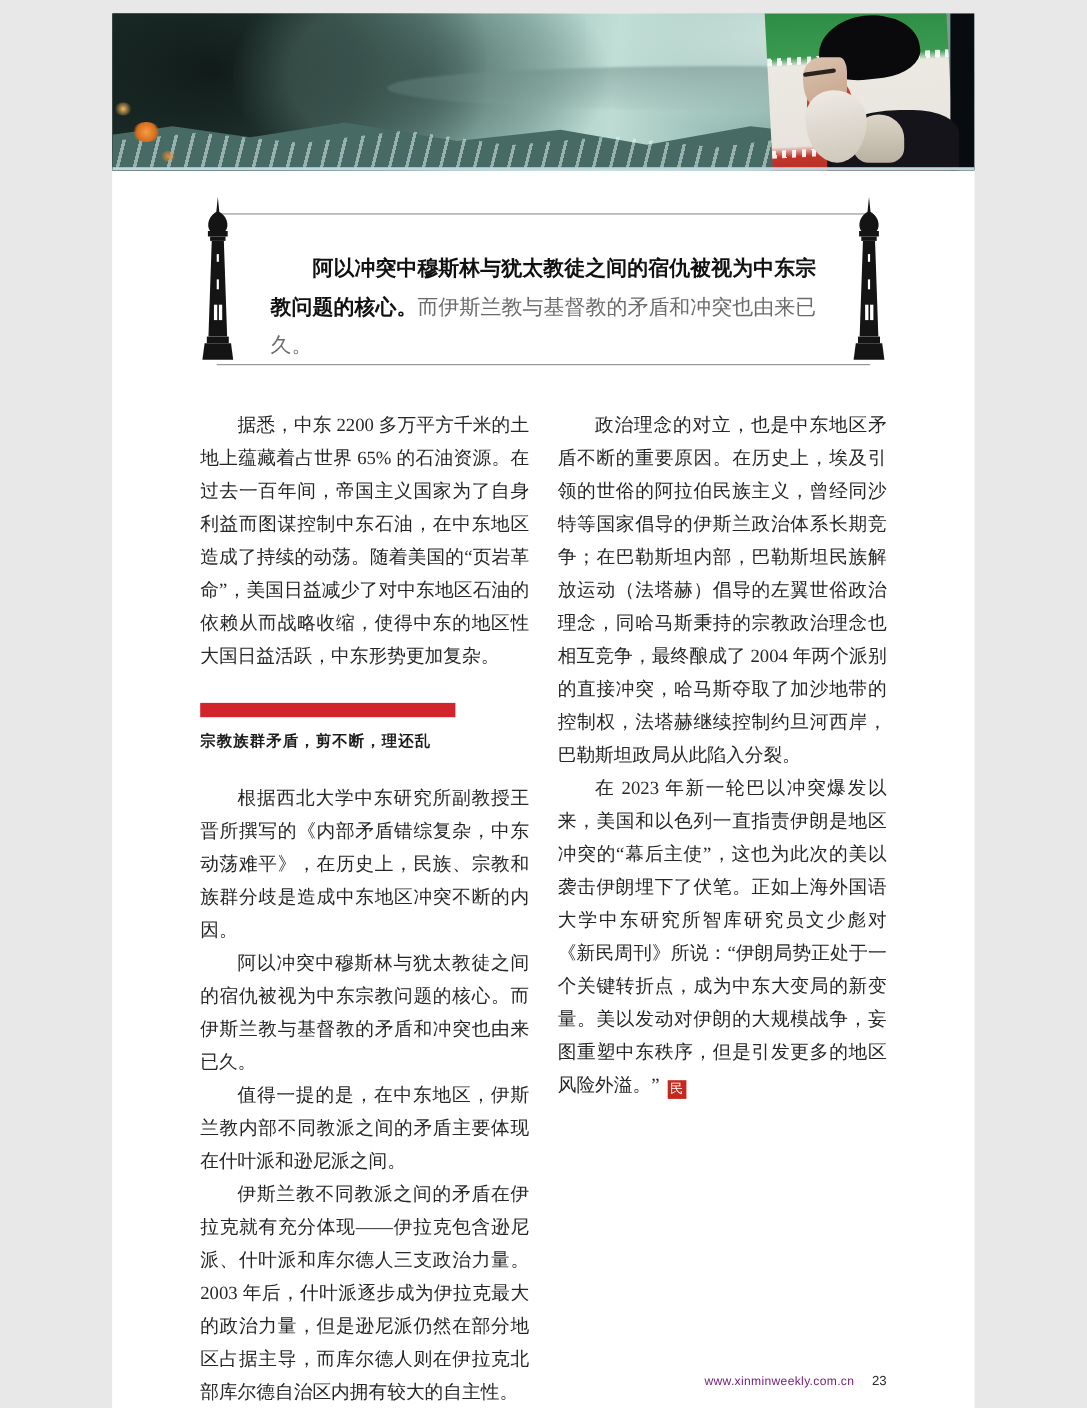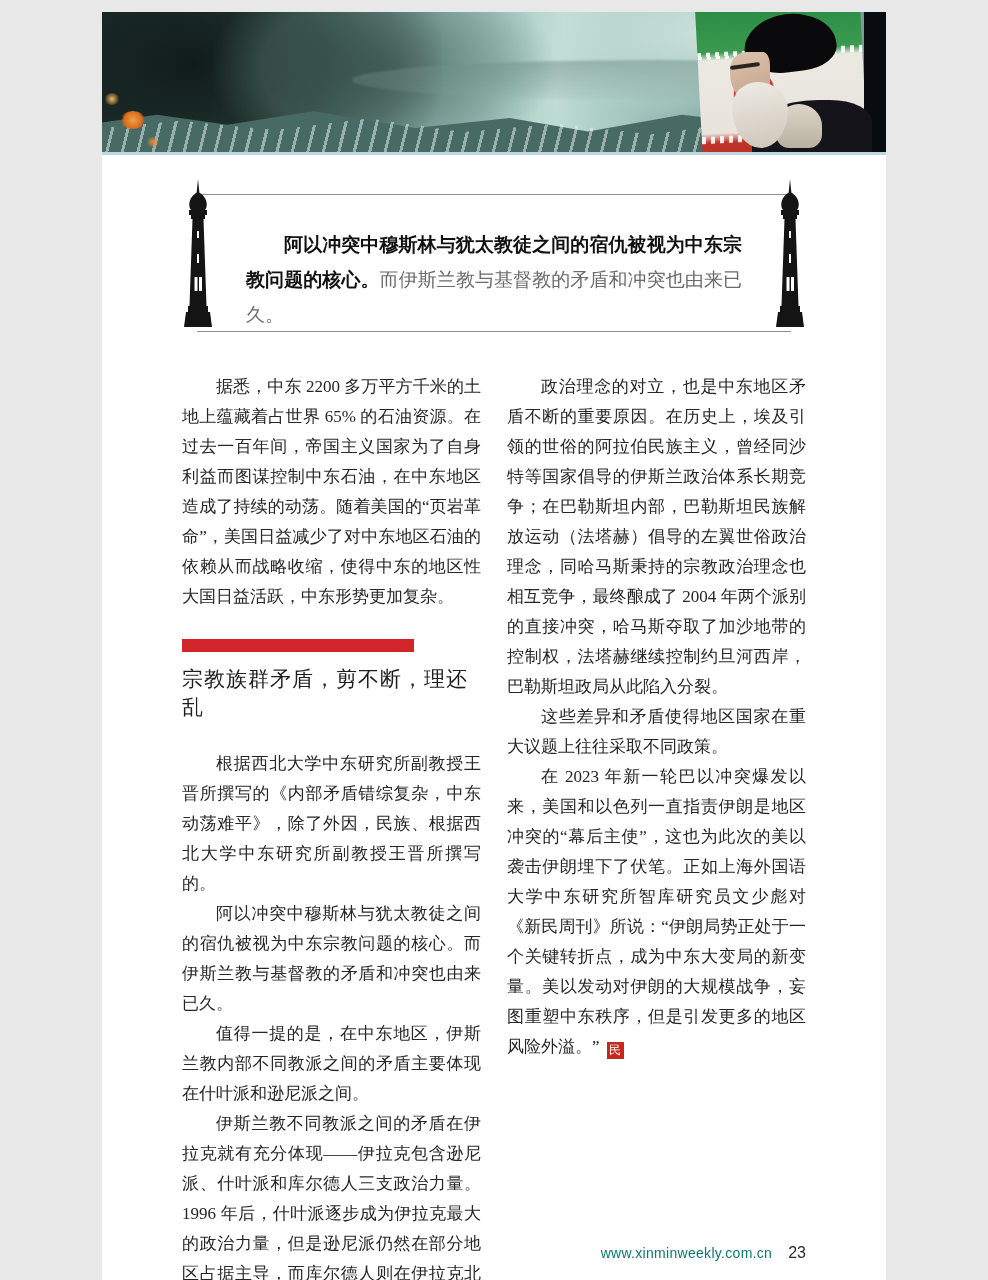--- a/index.html
+++ b/index.html
@@ -66,30 +66,30 @@
   .quote-text { position:absolute; left:82px; right:82px; top:48px;
     font-size:19px; line-height:35px; text-align:justify; text-indent:2em; }
   .quote-text strong { color:#111; font-weight:bold; }
   .quote-text span.rest { color:#6b6b6b; }
 
   
   .columns { display:flex; gap:26px; padding:28px 80px 0; }
   .col { width:401px; }
   .col p { font-size:17px; line-height:30px; text-align:justify; text-indent:2em; color:#262626; }
   .red-bar { width:232px; height:13px; margin-top:27px; background:#d2242b; }
-  .section-heading { font-size:21px; color:#1d1d1d; margin:13px 0 0; font-weight:400; letter-spacing:1px; }
+  .section-heading { font-size:14px; color:#1d1d1d; margin:13px 0 0; font-weight:700; letter-spacing:1px; }
   .col p.after-heading { margin-top:28px; }
   .seal { display:inline-block; width:17px; height:17px; margin-left:7px; vertical-align:-2px;
     background:#c5281c; color:#fff; font-size:12px; line-height:17px; text-align:center;
     font-family:"Liberation Sans","DejaVu Sans",sans-serif; text-indent:0; }
 
   
   .footer { position:absolute; right:80px; bottom:30px; display:flex; align-items:baseline; gap:16px; }
-  .footer .url { font-family:"Liberation Sans","DejaVu Sans",sans-serif; font-size:14px; color:#0f766e; letter-spacing:.3px; }
-  .footer .pagenum { font-family:"Liberation Sans","DejaVu Sans",sans-serif; font-size:16px; color:#2b2b2b; }
+  .footer .url { font-family:"Liberation Sans","DejaVu Sans",sans-serif; font-size:11px; color:#701a75; letter-spacing:.3px; }
+  .footer .pagenum { font-family:"Liberation Sans","DejaVu Sans",sans-serif; font-size:12px; color:#2b2b2b; }
 </style>
 </head>
 <body>
 
 <div class="page">
 
   <div class="banner">
     <div class="smoke-a"></div>
     <div class="smoke-b"></div>
     <div class="sky-glow"></div>
@@ -158,28 +158,27 @@
     </svg>
 
     <p class="quote-text"><strong>阿以冲突中穆斯林与犹太教徒之间的宿仇被视为中东宗教问题的核心。</strong><span class="rest">而伊斯兰教与基督教的矛盾和冲突也由来已久。</span></p>
   </div>
 
   <div class="columns">
     <div class="col">
       <p>据悉，中东 2200 多万平方千米的土地上蕴藏着占世界 65% 的石油资源。在过去一百年间，帝国主义国家为了自身利益而图谋控制中东石油，在中东地区造成了持续的动荡。随着美国的“页岩革命”，美国日益减少了对中东地区石油的依赖从而战略收缩，使得中东的地区性大国日益活跃，中东形势更加复杂。</p>
       <div class="red-bar"></div>
       <h2 class="section-heading">宗教族群矛盾，剪不断，理还乱</h2>
-      <p class="after-heading">根据西北大学中东研究所副教授王晋所撰写的《内部矛盾错综复杂，中东动荡难平》，除了外因，民族、根据西北大学中东研究所副教授王晋所撰写的。</p>
+      <p class="after-heading">根据西北大学中东研究所副教授王晋所撰写的《内部矛盾错综复杂，中东动荡难平》，在历史上，民族、宗教和族群分歧是造成中东地区冲突不断的内因。</p>
       <p>阿以冲突中穆斯林与犹太教徒之间的宿仇被视为中东宗教问题的核心。而伊斯兰教与基督教的矛盾和冲突也由来已久。</p>
       <p>值得一提的是，在中东地区，伊斯兰教内部不同教派之间的矛盾主要体现在什叶派和逊尼派之间。</p>
-      <p>伊斯兰教不同教派之间的矛盾在伊拉克就有充分体现——伊拉克包含逊尼派、什叶派和库尔德人三支政治力量。1996 年后，什叶派逐步成为伊拉克最大的政治力量，但是逊尼派仍然在部分地区占据主导，而库尔德人则在伊拉克北部库尔德自治区内拥有较大的自主性。</p>
+      <p>伊斯兰教不同教派之间的矛盾在伊拉克就有充分体现——伊拉克包含逊尼派、什叶派和库尔德人三支政治力量。2003 年后，什叶派逐步成为伊拉克最大的政治力量，但是逊尼派仍然在部分地区占据主导，而库尔德人则在伊拉克北部库尔德自治区内拥有较大的自主性。</p>
     </div>
     <div class="col">
       <p>政治理念的对立，也是中东地区矛盾不断的重要原因。在历史上，埃及引领的世俗的阿拉伯民族主义，曾经同沙特等国家倡导的伊斯兰政治体系长期竞争；在巴勒斯坦内部，巴勒斯坦民族解放运动（法塔赫）倡导的左翼世俗政治理念，同哈马斯秉持的宗教政治理念也相互竞争，最终酿成了 2004 年两个派别的直接冲突，哈马斯夺取了加沙地带的控制权，法塔赫继续控制约旦河西岸，巴勒斯坦政局从此陷入分裂。</p>
-      <p>这些差异和矛盾使得地区国家在重大议题上往往采取不同政策。</p>
       <p><span>在 2023 年新一轮巴以冲突爆发以来，美国和以色列一直指责伊朗是地区冲突的“幕后主使”，这也为此次的美以袭击伊朗埋下了伏笔。正如上海外国语大学中东研究所智库研究员文少彪对《新民周刊》所说：“伊朗局势正处于一个关键转折点，成为中东大变局的新变量。美以发动对伊朗的大规模战争，妄图重塑中东秩序，但是引发更多的地区风险外溢。”</span><span class="seal">民</span></p>
     </div>
   </div>
 
   <div class="footer">
     <span class="url">www.xinminweekly.com.cn</span>
     <span class="pagenum">23</span>
   </div>
 
 </div>

